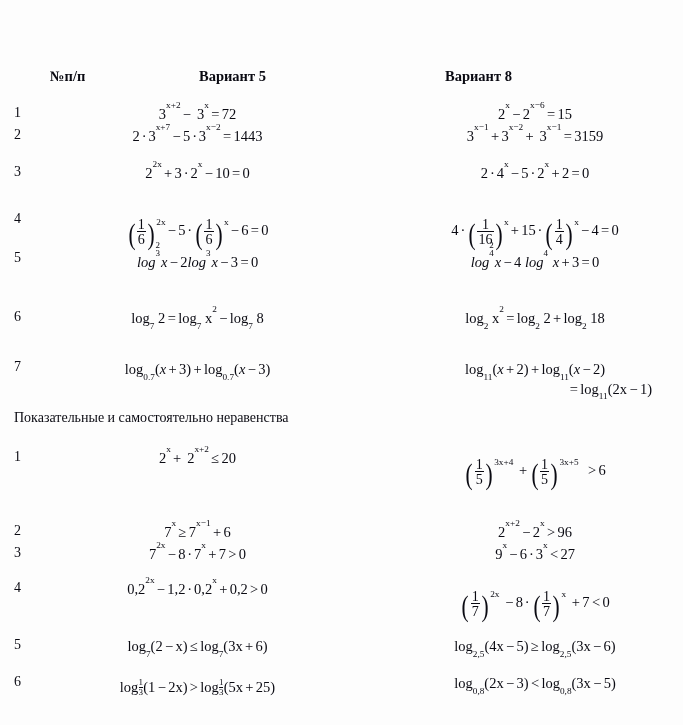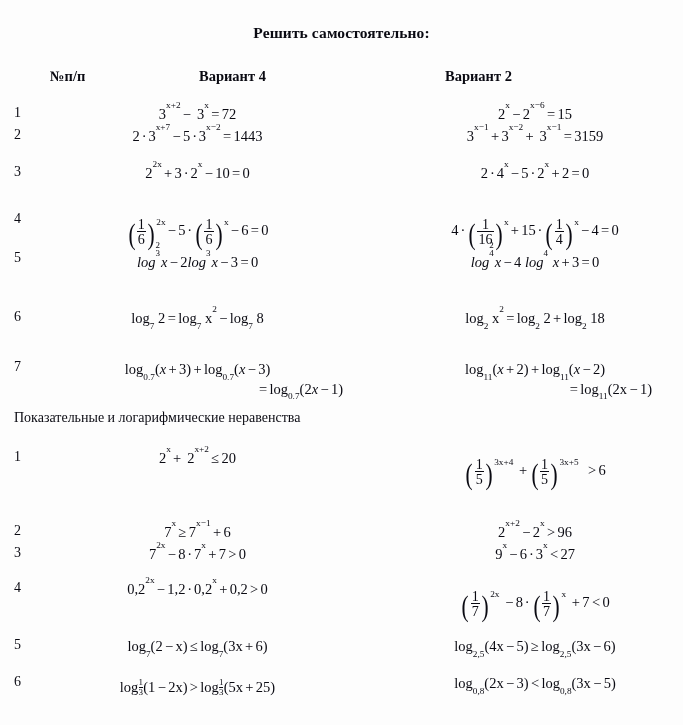--- a/index.html
+++ b/index.html
@@ -170,25 +170,24 @@
   .subfrac > .d {
     display: block;
     border-top: 1px solid #0a0a12;
   }
 </style>
 </head>
 <body>
 
 <div id="page">
 
-  <div class="title">Решить самостоятельно:</div>
 
   <div class="col-head c0">№п/п</div>
-  <div class="col-head c1">Вариант 4</div>
-  <div class="col-head c2">Вариант 2</div>
+  <div class="col-head c1">Вариант 5</div>
+  <div class="col-head c2">Вариант 8</div>
 
   <div class="row" style="top:106px">
     <span class="num">1</span>
     <span class="cell v1">3<sup>x+2</sup><span class="op">−</span>&nbsp;3<sup>x</sup><span class="op">=</span>72</span>
     <span class="cell v2">2<sup>x</sup><span class="op">−</span>2<sup>x−6</sup><span class="op">=</span>15</span>
   </div>
 
   <div class="row" style="top:128px">
     <span class="num">2</span>
     <span class="cell v1">2<span class="dot">·</span>3<sup>x+7</sup><span class="op">−</span>5<span class="dot">·</span>3<sup>x−2</sup><span class="op">=</span>1443</span>
@@ -214,25 +213,25 @@
   </div>
 
   <div class="row" style="top:310px">
     <span class="num">6</span>
     <span class="cell v1">log<sub>7</sub>&nbsp;2<span class="op">=</span>log<sub>7</sub>&nbsp;x<sup>2</sup><span class="op">−</span>log<sub>7</sub>&nbsp;8</span>
     <span class="cell v2">log<sub>2</sub>&nbsp;x<sup>2</sup><span class="op">=</span>log<sub>2</sub>&nbsp;2<span class="op">+</span>log<sub>2</sub>&nbsp;18</span>
   </div>
 
   <div class="row" style="top:360px">
     <span class="num">7</span>
-    <span class="cell v1 twoline">log<sub>0.7</sub>(<span class="mi">x</span><span class="op">+</span>3)<span class="op">+</span>log<sub>0.7</sub>(<span class="mi">x</span><span class="op">−</span>3)<span class="ln2"><span class="op">=</span>log<sub>0.7</sub>(2<span class="mi">x</span><span class="op">−</span>1)</span></span>
+    <span class="cell v1 twoline">log<sub>0.7</sub>(<span class="mi">x</span><span class="op">+</span>3)<span class="op">+</span>log<sub>0.7</sub>(<span class="mi">x</span><span class="op">−</span>3)</span>
     <span class="cell v2 twoline">log<sub>11</sub>(<span class="mi">x</span><span class="op">+</span>2)<span class="op">+</span>log<sub>11</sub>(<span class="mi">x</span><span class="op">−</span>2)<span class="ln2"><span class="op">=</span>log<sub>11</sub>(2x<span class="op">−</span>1)</span></span>
   </div>
 
-  <div class="section-head">Показательные и логарифмические неравенства</div>
+  <div class="section-head">Показательные и самостоятельно неравенства</div>
 
   <div class="row" style="top:450px">
     <span class="num">1</span>
     <span class="cell v1">2<sup>x</sup><span class="op">+</span>&nbsp;2<sup>x+2</sup><span class="op">≤</span>20</span>
     <span class="cell v2" style="top:7px"><span class="pfrac"><span class="par">(</span><span class="frac"><span class="n">1</span><span class="d">5</span></span><span class="par">)</span><span class="pexp">3x+4</span></span><span class="op">&nbsp;+</span><span class="pfrac"><span class="par">(</span><span class="frac"><span class="n">1</span><span class="d">5</span></span><span class="par">)</span><span class="pexp">3x+5</span></span><span class="op">&nbsp;&nbsp;&gt;</span>6</span>
   </div>
 
   <div class="row" style="top:524px">
     <span class="num">2</span>
     <span class="cell v1">7<sup>x</sup><span class="op">≥</span>7<sup>x−1</sup><span class="op">+</span>6</span>

